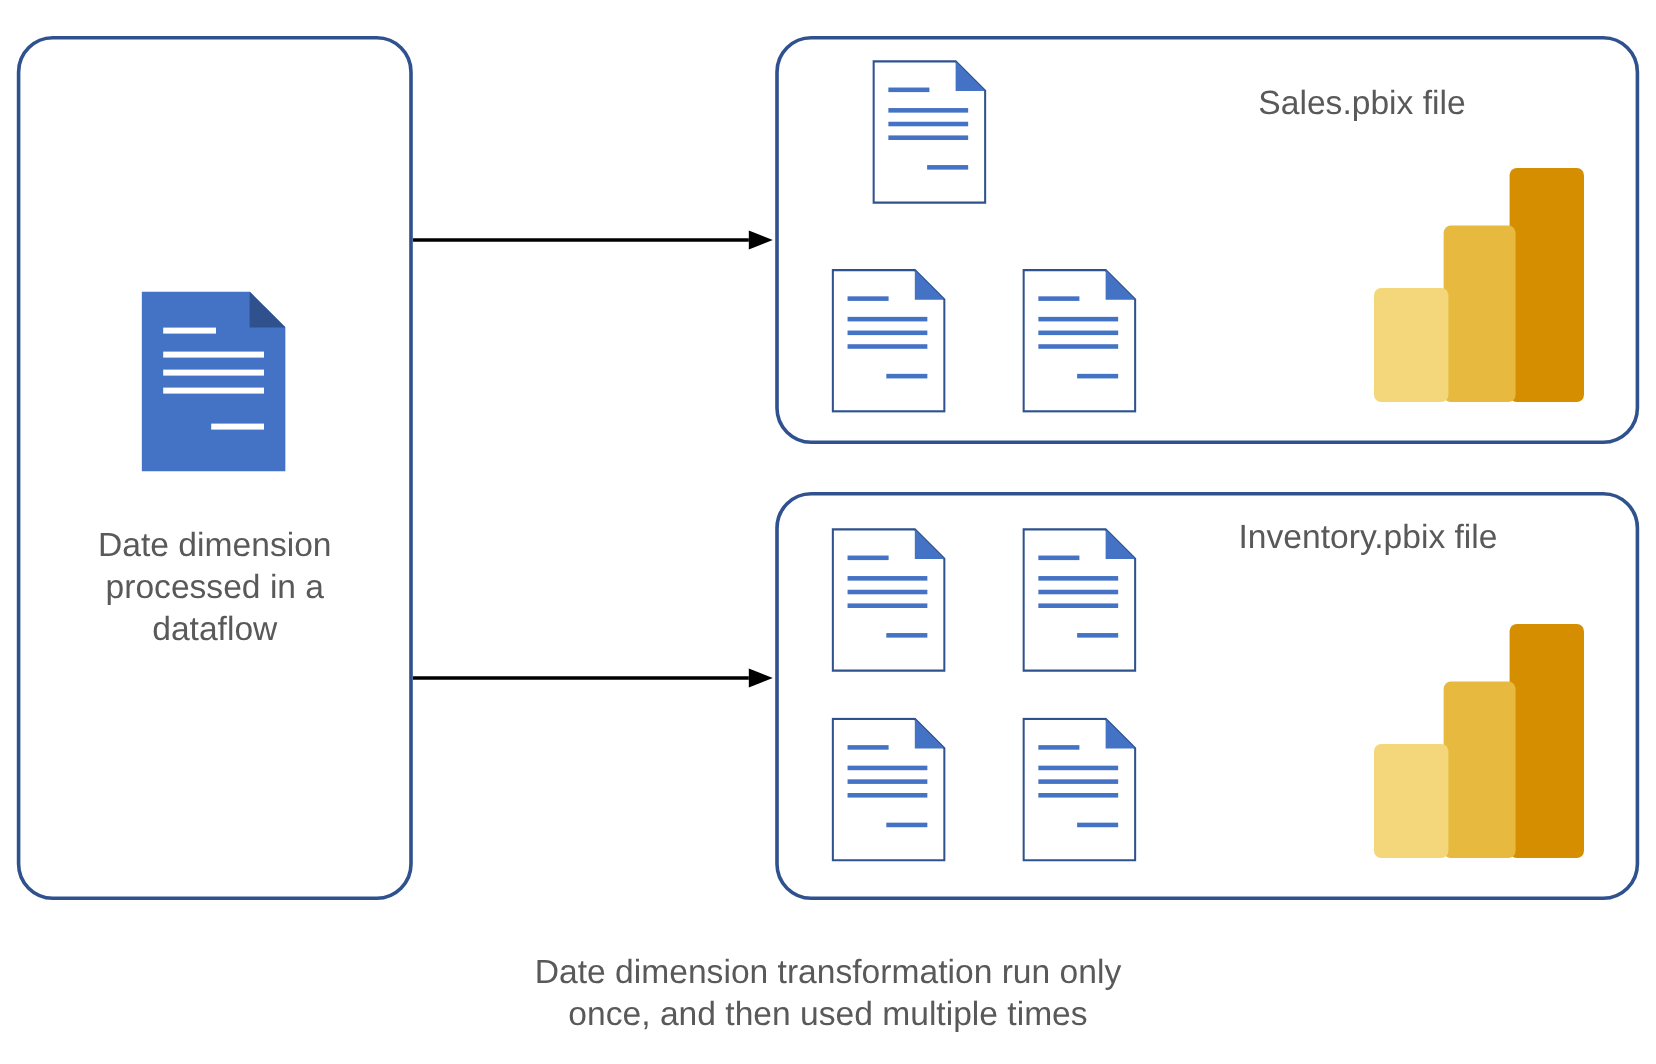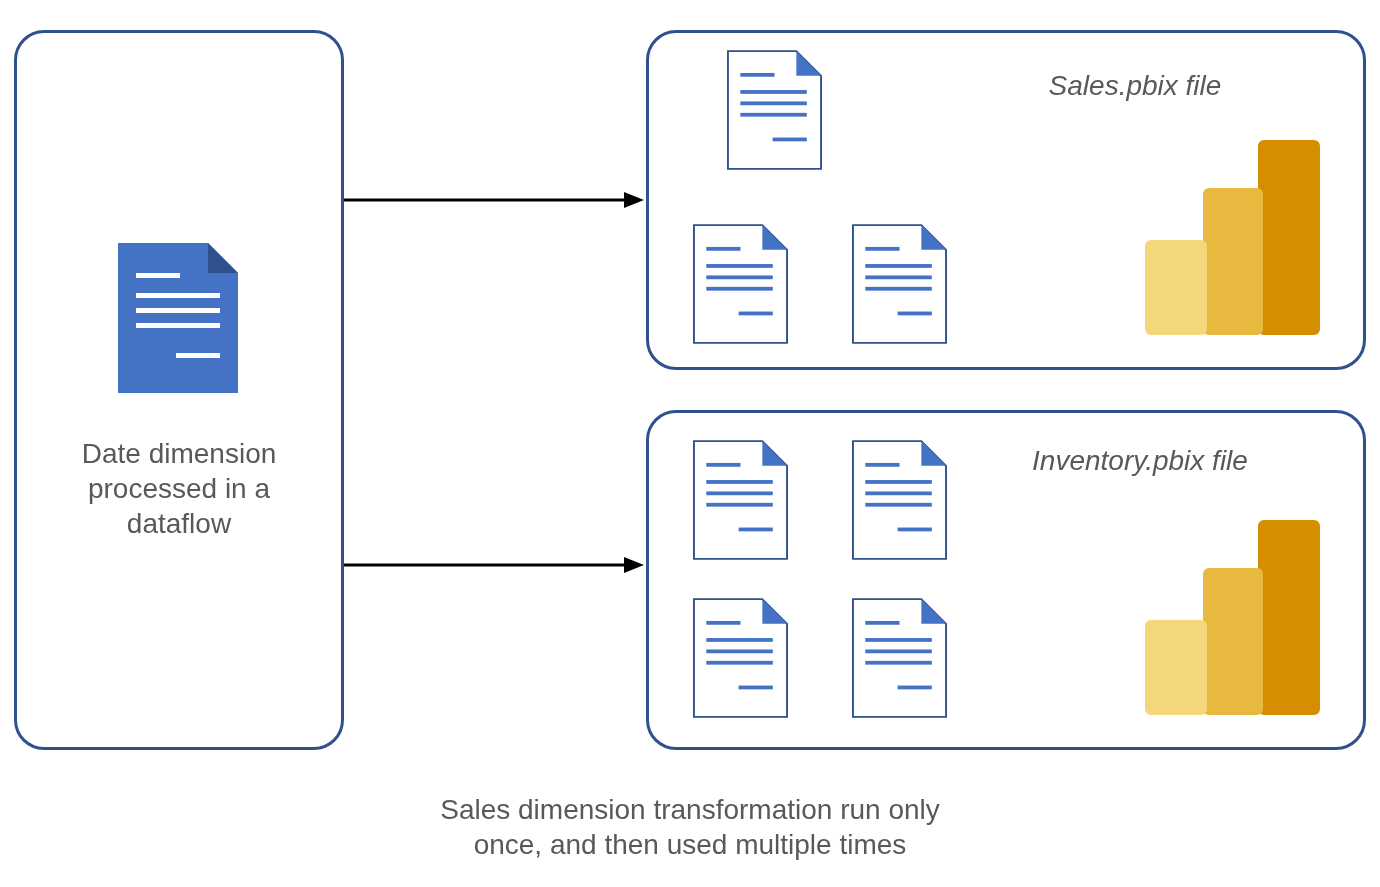--- a/index.html
+++ b/index.html
@@ -21,21 +21,20 @@
     font-size: 28px;
     color: #595959;
     text-align: center;
     line-height: 1.25;
   }
   .title {
     position: absolute;
     font-size: 28px;
     color: #595959;
     text-align: center;
-    font-style: italic;
   }
   svg.abs { position: absolute; }
 </style>
 </head>
 <body>
 
 <div class="rbox" style="left:14px; top:30px; width:330px; height:720px;"></div>
 
 <svg class="abs" style="left:118px; top:243px;" width="120" height="150" viewBox="0 0 120 150">
   <polygon points="0,0 90,0 120,30 120,150 0,150" fill="#4472c4"></polygon>
@@ -94,21 +93,21 @@
 </svg>
 
 <svg class="abs" style="left:1145px; top:140px;" width="175" height="195" viewBox="0 0 175 195">
   <rect x="113" y="0" width="62" height="195" rx="6" fill="#d58e00"></rect>
   <rect x="58" y="48" width="60" height="147" rx="6" fill="#e8b93f"></rect>
   <rect x="0" y="100" width="62" height="95" rx="6" fill="#f4d77a"></rect>
 </svg>
 
 <div class="rbox" style="left:646px; top:410px; width:720px; height:340px;"></div>
 
-<div class="title" style="left:1000px; top:445px; width:280px;">Inventory.pbix file</div>
+<div class="title" style="left:1000px; top:432px; width:280px;">Inventory.pbix file</div>
 
 <svg class="abs" style="left:693px; top:440px;" width="95" height="120" viewBox="0 0 100 126">
   <polygon points="1,1 73,1 99,27 99,125 1,125" fill="#fff" stroke="#2f528f" stroke-width="2"></polygon>
   <polygon points="73,1 99,27 73,27" fill="#4472c4"></polygon>
   <rect x="14" y="24" width="36" height="4" fill="#4472c4"></rect>
   <rect x="14" y="42" width="70" height="4" fill="#4472c4"></rect>
   <rect x="14" y="54" width="70" height="4" fill="#4472c4"></rect>
   <rect x="14" y="66" width="70" height="4" fill="#4472c4"></rect>
   <rect x="48" y="92" width="36" height="4" fill="#4472c4"></rect>
 </svg>
@@ -139,14 +138,14 @@
   <rect x="14" y="66" width="70" height="4" fill="#4472c4"></rect>
   <rect x="48" y="92" width="36" height="4" fill="#4472c4"></rect>
 </svg>
 
 <svg class="abs" style="left:1145px; top:520px;" width="175" height="195" viewBox="0 0 175 195">
   <rect x="113" y="0" width="62" height="195" rx="6" fill="#d58e00"></rect>
   <rect x="58" y="48" width="60" height="147" rx="6" fill="#e8b93f"></rect>
   <rect x="0" y="100" width="62" height="95" rx="6" fill="#f4d77a"></rect>
 </svg>
 
-<div class="label" style="left:330px; top:792px; width:720px; white-space:pre-line;">Sales dimension transformation run only
+<div class="label" style="left:330px; top:792px; width:720px; white-space:pre-line;">Date dimension transformation run only
 once, and then used multiple times</div>
 
 </body></html>

